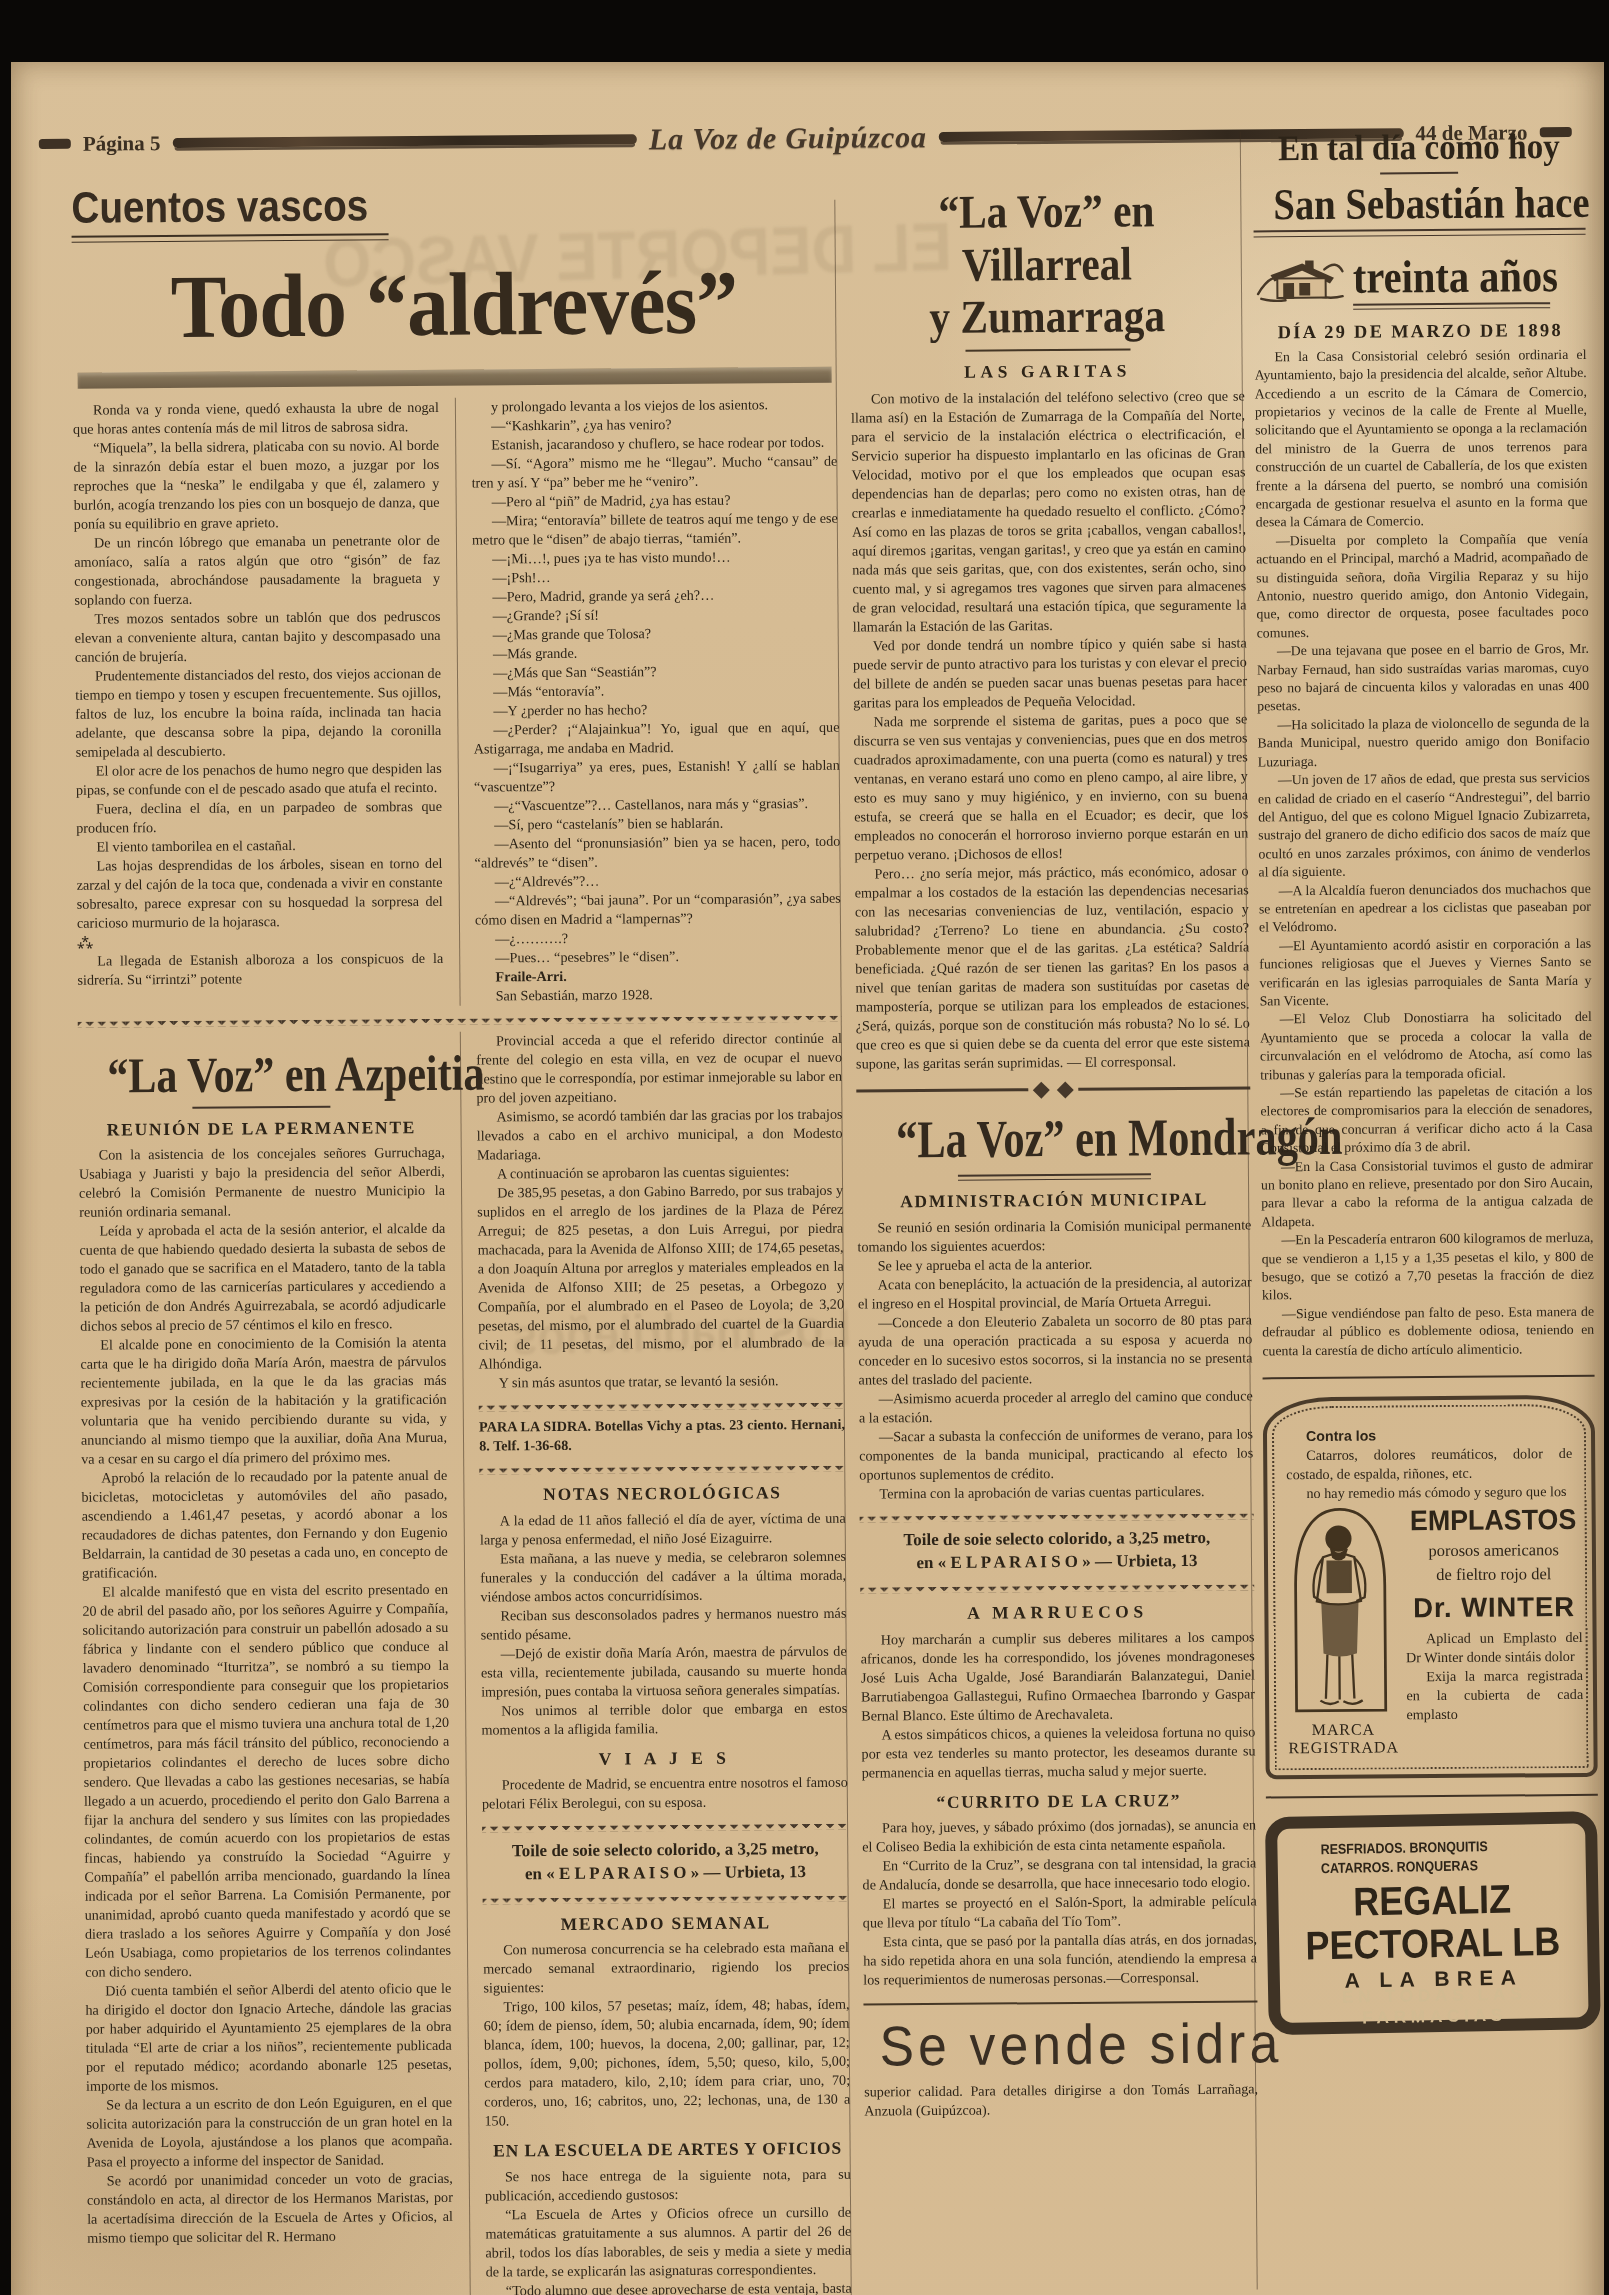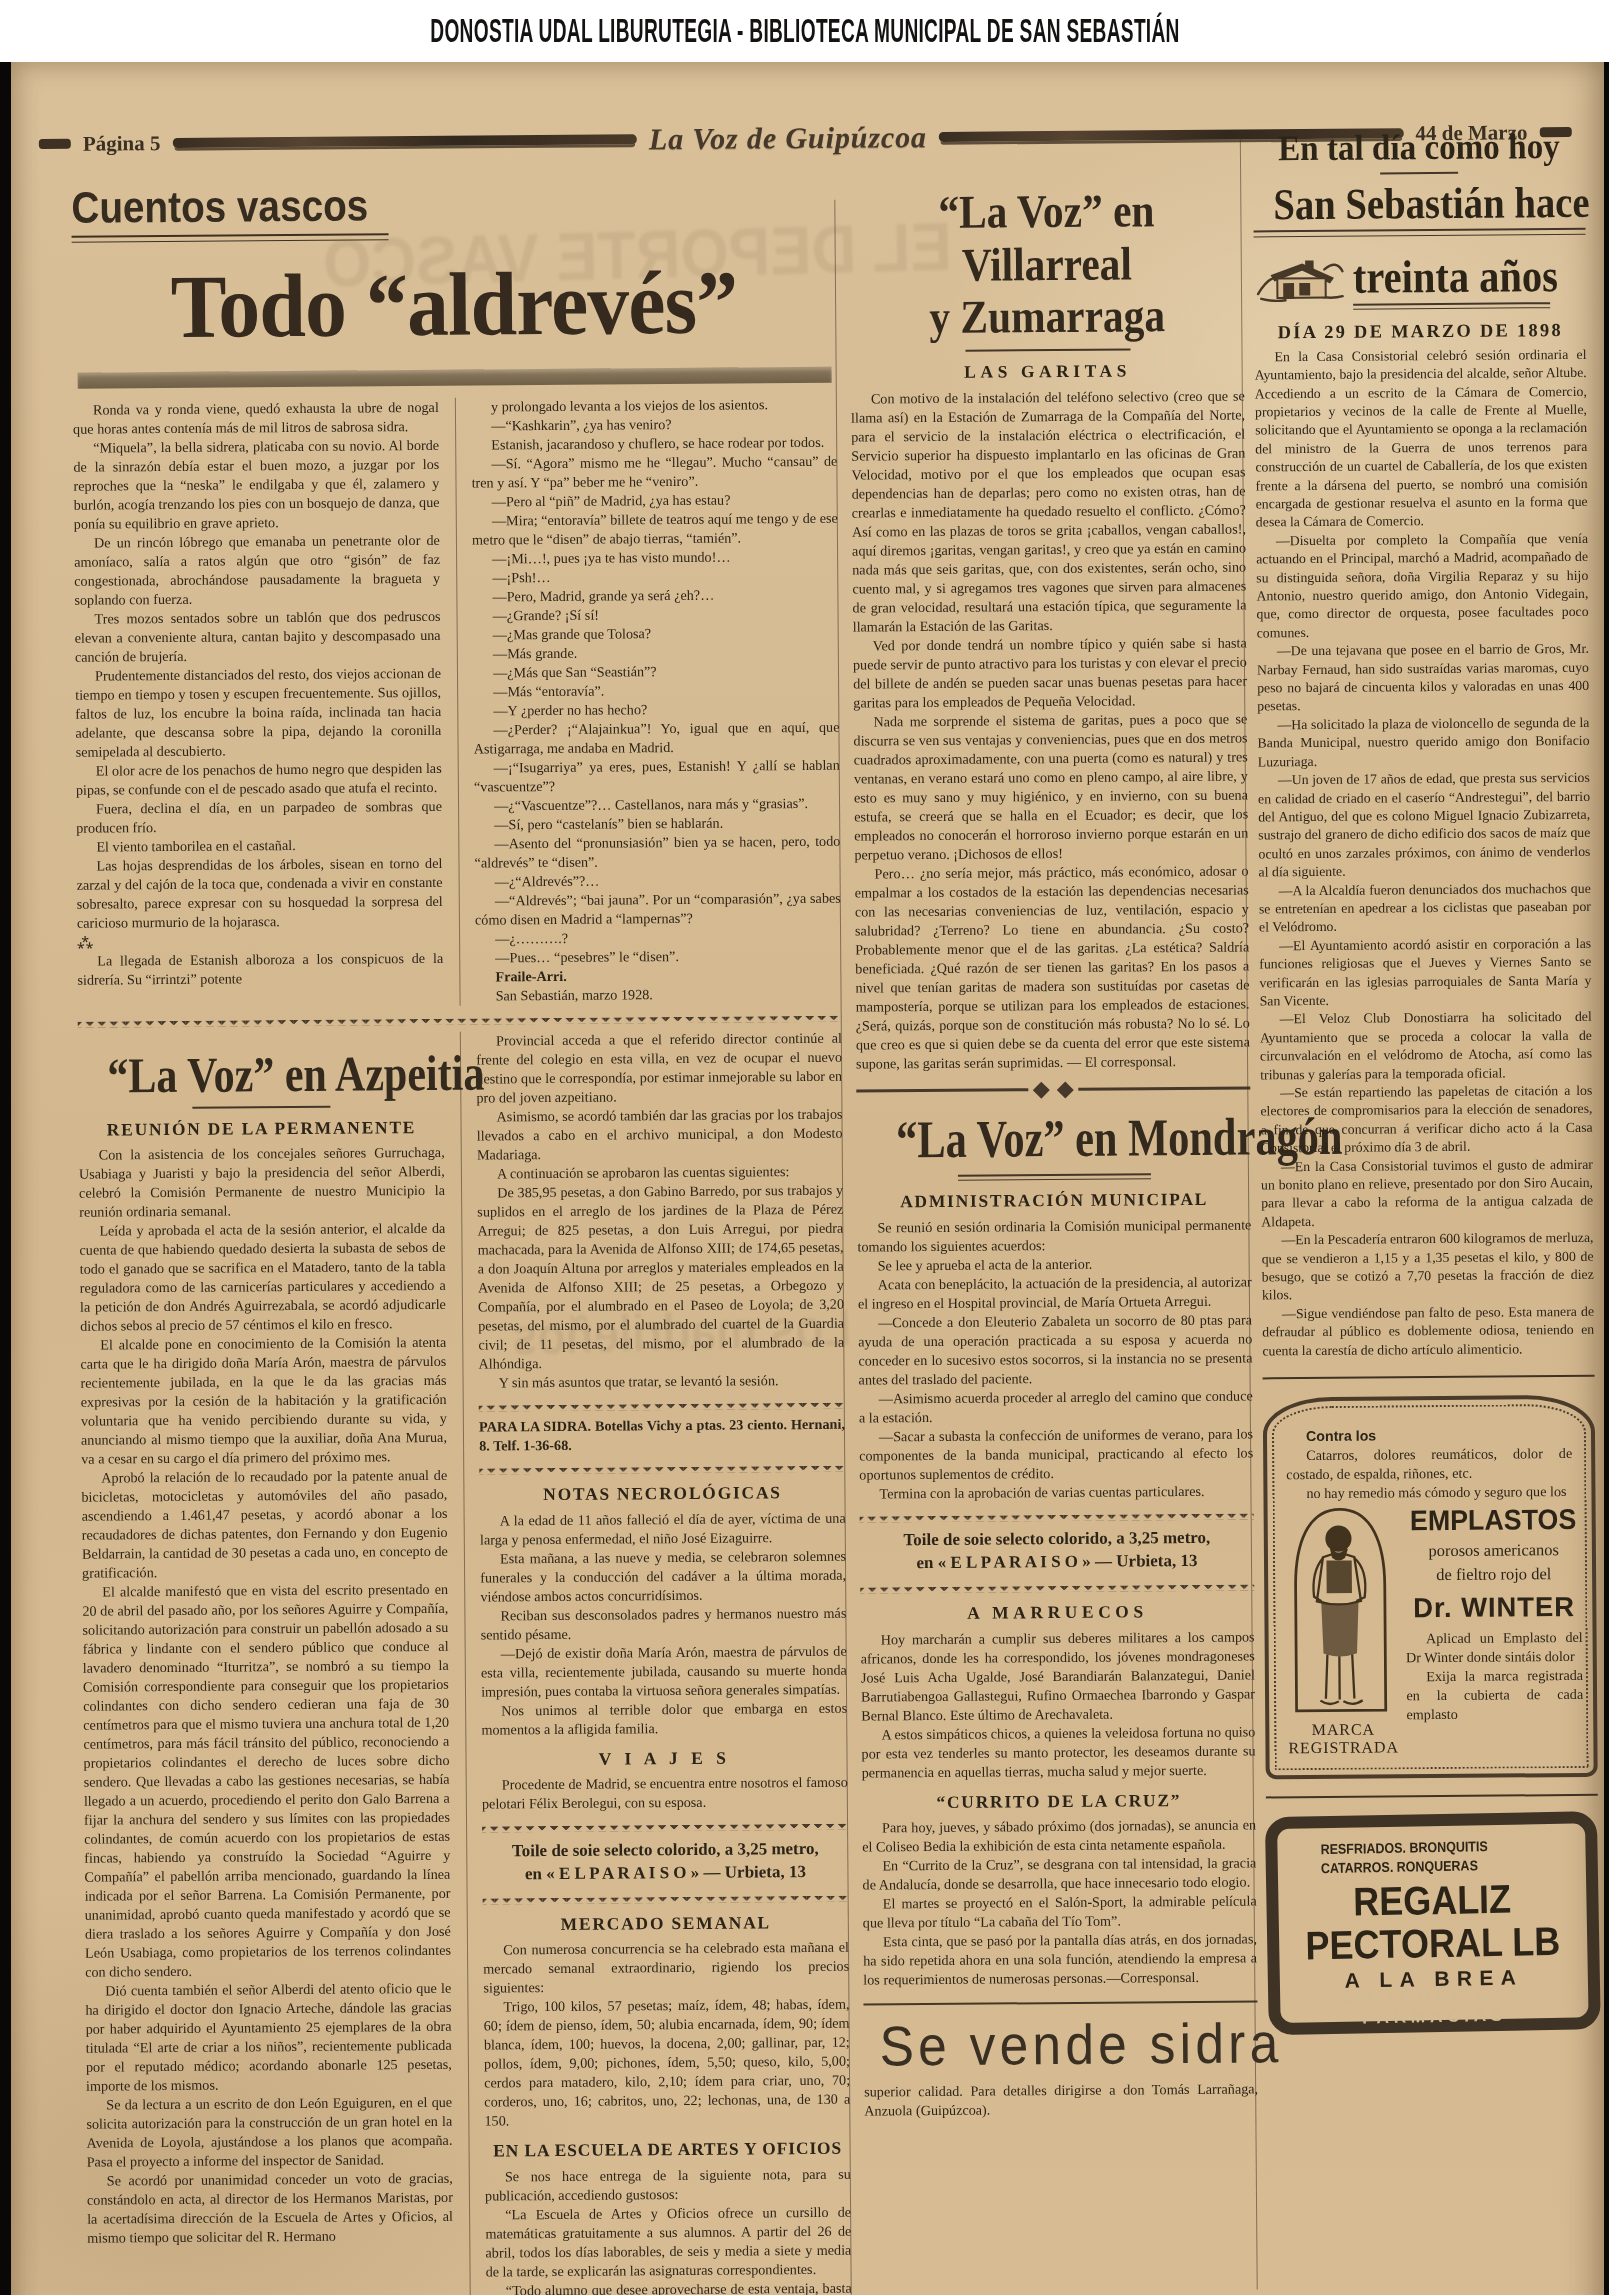--- a/index.html
+++ b/index.html
@@ -114,23 +114,20 @@
     font-weight:700; font-size:17.4px; letter-spacing:4.6px; }
 
   .vrule { position:absolute; width:1.4px; background:rgba(62,48,32,.55); }
   svg { display:block; }
 </style>
 </head>
 <body>
 
 <div class="page">
 
-  <div class="library-band">
-    <div class="library-text">DONOSTIA UDAL LIBURUTEGIA - BIBLIOTECA MUNICIPAL DE SAN SEBASTIÁN</div>
-  </div>
 
   <div class="paper">
     <div class="paper-inner">
 
       <div class="ghost" style="top:152px; left:285px; font-size:69px;">EL DEPORTE VASCO</div>
       <div class="ghost" style="top:1240px; left:482px; font-size:51px;">Los madrileños</div>
 
       <div class="hdr">
         <div class="stub"></div>
         <div class="pgnum">Página 5</div>

